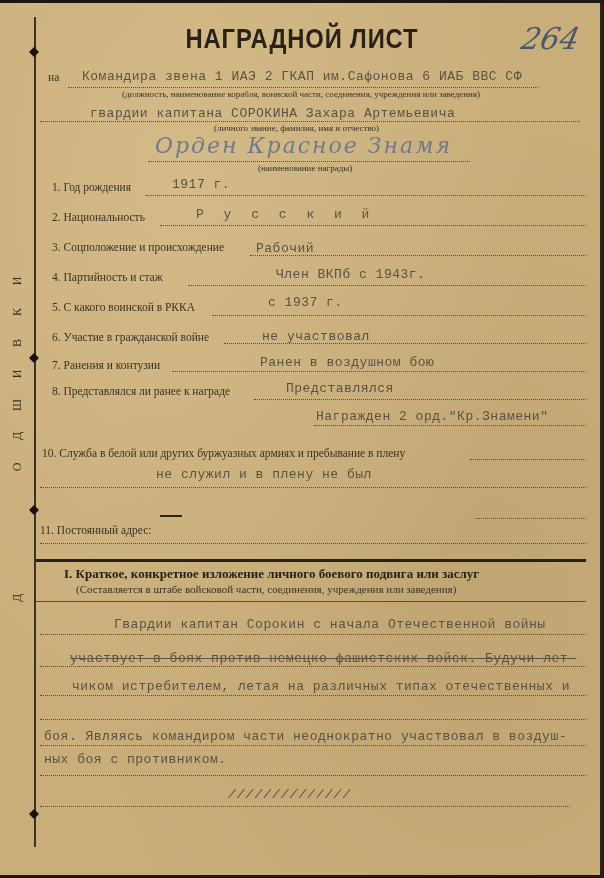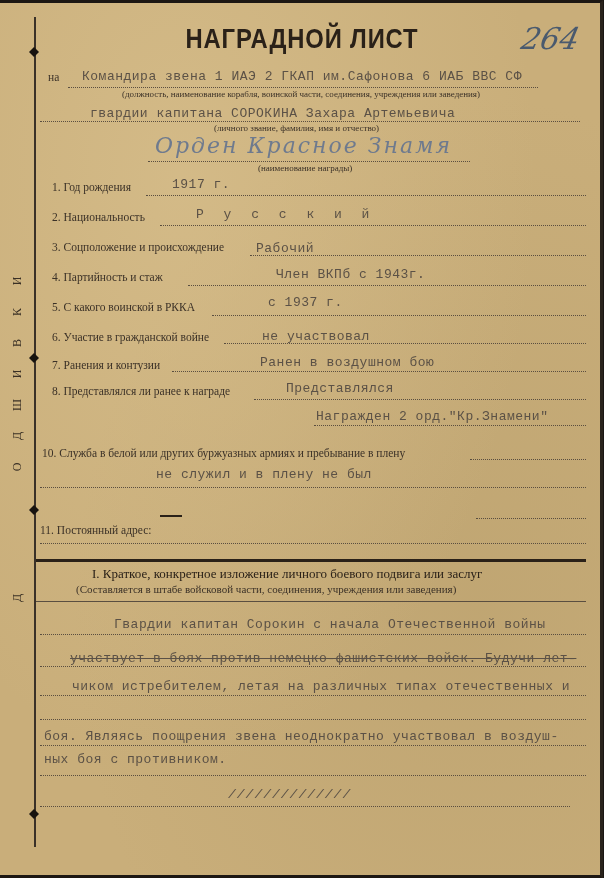--- a/index.html
+++ b/index.html
@@ -54,21 +54,21 @@
       font-family: "DejaVu Serif", serif; font-style: italic;
       color: #6e7a8e; font-size: 22px; white-space: nowrap; position: absolute;
       letter-spacing: 2px;
     }
     .rule { position: absolute; border-top: 1px dotted #5a4e40; height: 0; }
     .rule.solid { border-top: 1px solid #5a4e40; }
     .abs { position: absolute; }
     .heavy { position: absolute; height: 0; border-top: 3px solid #2a2118; }
     .section-title {
       position: absolute; left: 64px; top: 563px;
-      font-size: 13px; font-weight: normal; color: #2a2118; white-space: nowrap; margin-left: 28px;
+      font-size: 13px; font-weight: bold; color: #2a2118; white-space: nowrap;
     }
     .section-sub {
       position: absolute; left: 76px; top: 580px; font-size: 11px; color: #3b3127; white-space: nowrap;
     }
     .strike { text-decoration: line-through; text-decoration-color: #5b5146; }
     .body-line { position: absolute; }
   </style>
 </head>
 <body>
 
@@ -161,21 +161,21 @@
   <div class="rule" style="left:40px; top:631px; width:546px;"></div>
 
   <div class="body-line typed strike" style="left:70px; top:648px;">участвует в боях против немецко-фашистских войск. Будучи лет-</div>
   <div class="rule" style="left:40px; top:663px; width:546px;"></div>
 
   <div class="body-line typed" style="left:72px; top:676px;">чиком истребителем, летая на различных типах отечественных и</div>
   <div class="rule" style="left:40px; top:692px; width:546px;"></div>
 
   <div class="rule" style="left:40px; top:716px; width:546px;"></div>
 
-  <div class="body-line typed" style="left:44px; top:726px;">боя. Являясь поощрения звена неоднократно участвовал в воздуш-</div>
+  <div class="body-line typed" style="left:44px; top:726px;">боя. Являясь командиром части неоднократно участвовал в воздуш-</div>
   <div class="rule" style="left:40px; top:742px; width:546px;"></div>
 
   <div class="body-line typed" style="left:44px; top:749px;">ных боя с противником.</div>
   <div class="rule" style="left:40px; top:772px; width:546px;"></div>
 
   <div class="abs typed" style="left:228px; top:784px; font-style:italic; letter-spacing:1px;">//////////////</div>
   <div class="rule" style="left:40px; top:803px; width:530px;"></div>
 
 </div>
 

